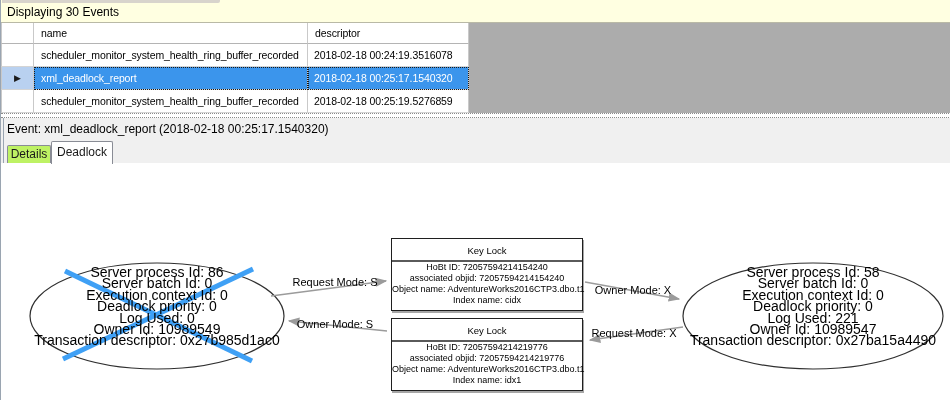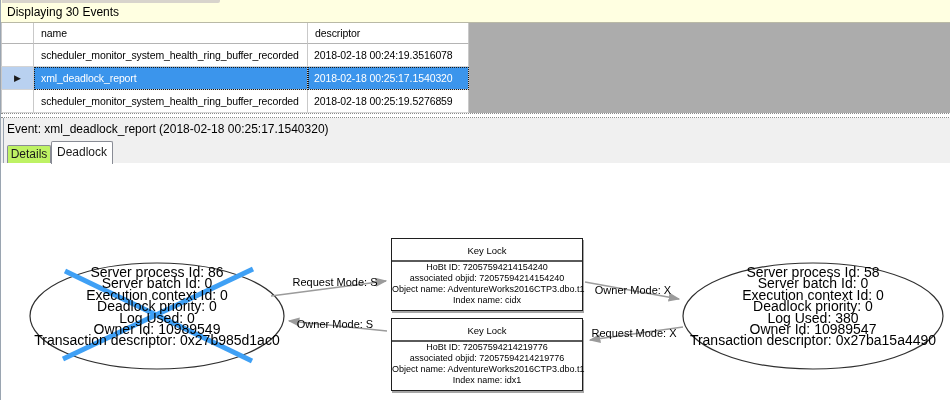--- a/index.html
+++ b/index.html
@@ -142,21 +142,21 @@
         <div>Log Used: 0</div>
         <div>Owner Id: 10989549</div>
         <div>Transaction descriptor: 0x27b985d1ac0</div>
       </div>
 
       <div id="winner-text" class="node-text">
         <div>Server process Id: 58</div>
         <div>Server batch Id: 0</div>
         <div>Execution context Id: 0</div>
         <div>Deadlock priority: 0</div>
-        <div>Log Used: 380</div>
+        <div>Log Used: 221</div>
         <div>Owner Id: 10989547</div>
         <div>Transaction descriptor: 0x27ba15a4490</div>
       </div>
 
       <div id="lockbox-top" class="lockbox">
         <div class="lock-title">Key Lock</div>
         <div class="lock-body">
           <div>HoBt ID: 72057594214154240</div>
           <div>associated objid: 72057594214154240</div>
           <div>Object name: AdventureWorks2016CTP3.dbo.t1</div>

